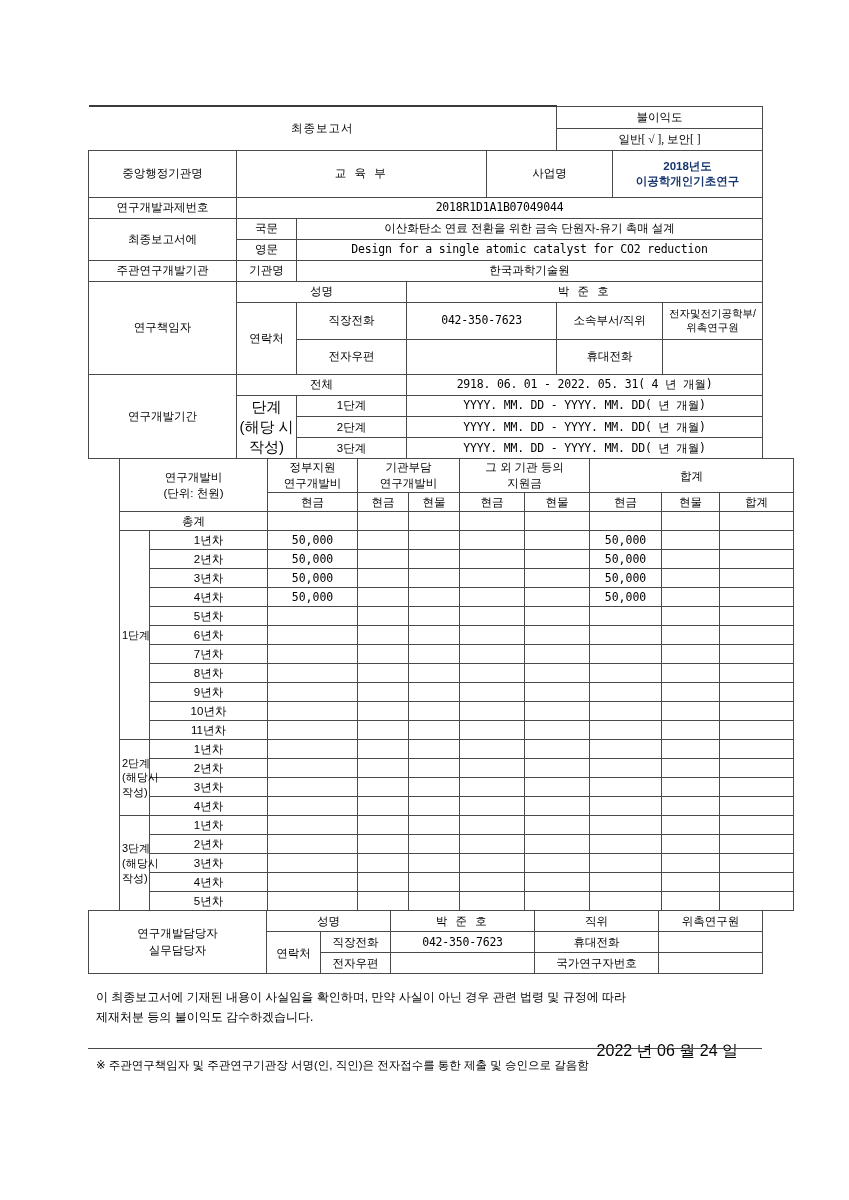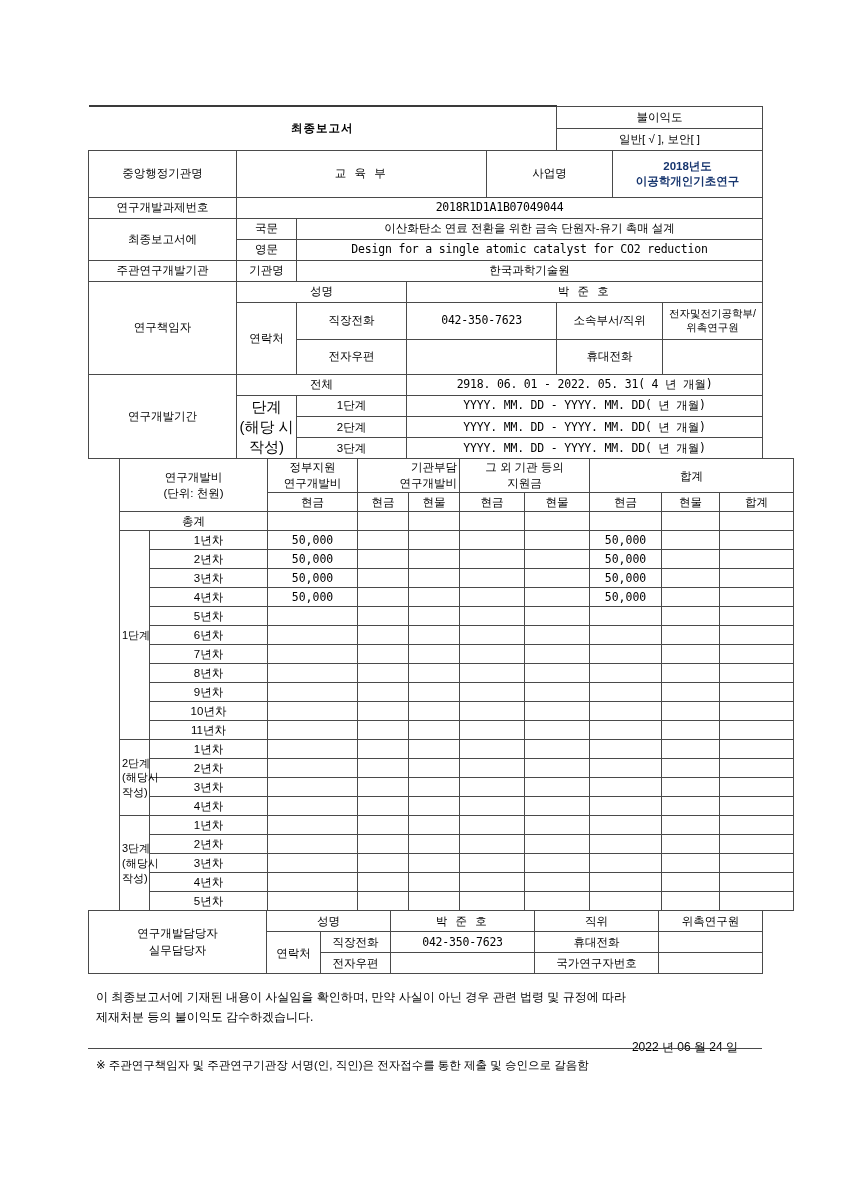--- a/index.html
+++ b/index.html
@@ -22,36 +22,36 @@
     line-height:1.25;
     background:#fff;
     word-break:keep-all;
   }
   .hd{background:#e6e6e6;}
   .topline td{border-top:2px solid #3a3a3a;}
   .botline td{border-bottom:2px solid #3a3a3a;}
   .nobot{border-bottom:none !important;}
 
   .title{
-    font-size:21px;font-weight:bold;letter-spacing:1px;
+    font-size:21px;font-weight:normal;letter-spacing:1px;
     text-align:center;
   }
   .bluebig{color:#16356e;font-weight:bold;font-size:12.5px;line-height:1.45;}
   .mono{font-family:"DejaVu Sans Mono","Liberation Mono",monospace;font-size:11px;letter-spacing:-0.2px;}
   .num{font-family:"DejaVu Sans Mono","Liberation Mono",monospace;font-size:11px;}
   .ko-sp{letter-spacing:2.5px;}
   .r18 td{height:18px;}
   .r16 td{height:16px;}
 
   .statement{
     position:absolute;left:96px;top:943px;width:660px;
     font-size:12px;line-height:1.65;margin-top:45px;
   }
   .stmt-lines{text-align:left;}
-  .sign{margin-top:9px;text-align:right;padding-right:18px;line-height:1.75;font-size:12px;}
+  .sign{margin-top:9px;text-align:right;padding-right:18px;line-height:1.75;font-size:16px;}
   .sign .ln{display:block;}
   .hr-foot{
     position:absolute;left:88px;top:1048px;width:674px;
     border-top:1.5px solid #4a4a4a;
   }
   .footnote{
     position:absolute;left:96px;top:1058px;width:660px;
     font-size:11.5px;
   }
 </style>
@@ -73,21 +73,21 @@
         <col style="width:50px">
           <col style="width:100px">
       </colgroup>
       <tbody>
 
         <tr class="topline">
           <td colspan="5" rowspan="2" class="title nobot" style="height:38px;border-left:none;border-top:2px solid #3a3a3a;">최종보고서</td>
           <td colspan="3" style="height:19px;">불이익도</td>
         </tr>
         <tr>
-          <td colspan="3" style="height:19px;">일반[ √ ], 보안[   ]</td>
+          <td colspan="3" style="height:19px;font-family:Liberation Serif, serif;">일반[ √ ], 보안[   ]</td>
         </tr>
 
         <tr>
           <td class="hd" rowspan="1" style="height:44px;">중앙행정기관명</td>
           <td colspan="3" class="ko-sp">교 육 부</td>
           <td colspan="2" class="hd">사업명</td>
           <td colspan="2" class="bluebig">
             <div>2018년도</div>
             <div>이공학개인기초연구</div>
           </td>
@@ -177,21 +177,21 @@
       <tbody>
         <tr>
           <td class="hd" colspan="3" rowspan="2" style="height:38px;line-height:1.4;">
             <div>연구개발비</div>
             <div>(단위: 천원)</div>
           </td>
           <td class="hd" style="line-height:1.35;">
             <div>정부지원</div>
             <div>연구개발비</div>
           </td>
-          <td class="hd" colspan="2" style="line-height:1.35;text-align:right;">
+          <td class="hd" colspan="2" style="line-height:1.35;">
             <div>기관부담</div>
             <div>연구개발비</div>
           </td>
           <td class="hd" colspan="2" style="line-height:1.35;">
             <div>그 외 기관 등의</div>
             <div>지원금</div>
           </td>
           <td class="hd" colspan="3">합계</td>
         </tr>
         <tr class="r16">

